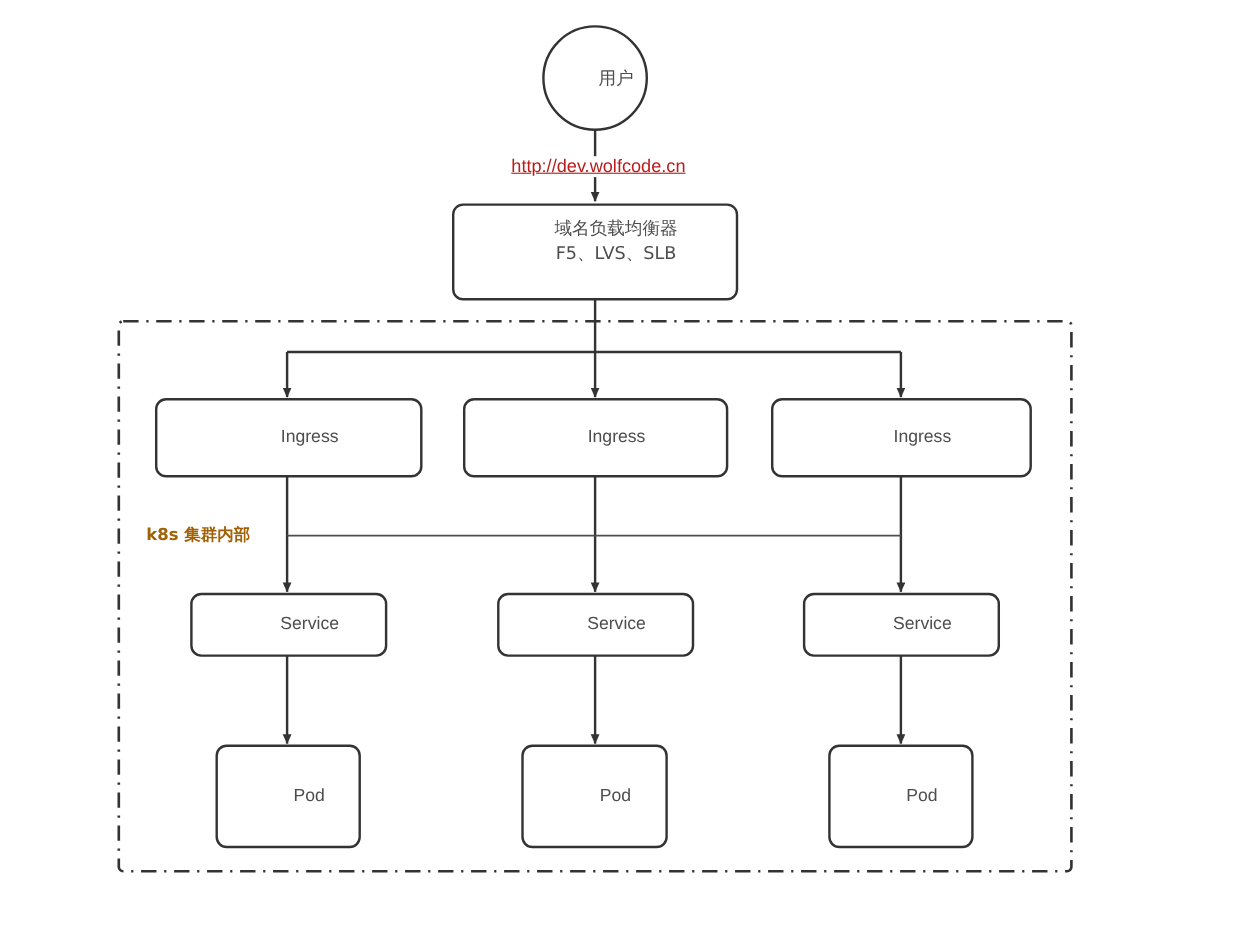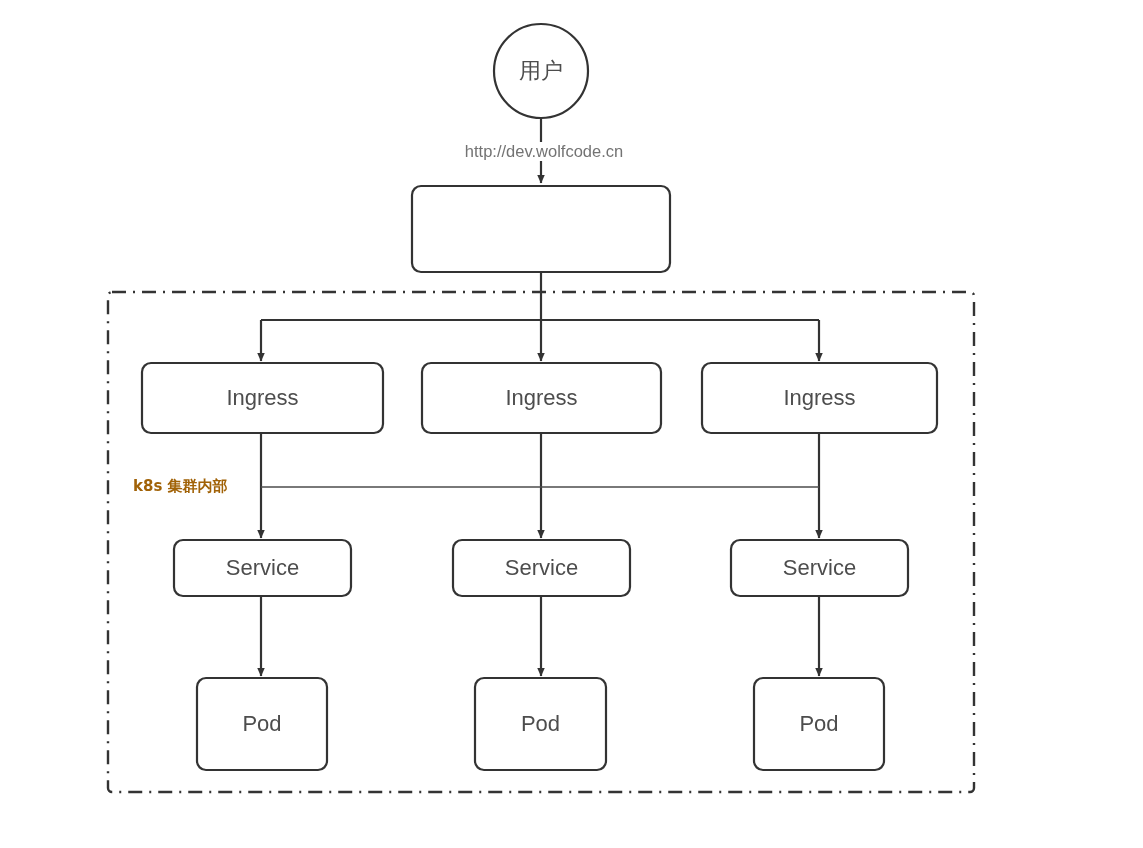--- a/index.html
+++ b/index.html
@@ -24,33 +24,35 @@
     width: 1143px;
     height: 848px;
   }
   .node-label {
     position: absolute;
     display: flex;
     align-items: center;
     justify-content: center;
     text-align: left;
     color: #4d4d4d;
-    font-size: 22px;
+    font-size: 16px;
     line-height: 1.38;
     pointer-events: none;
     white-space: pre-line;
+    padding-left: 19px;
   }
   .edge-label {
     position: absolute;
-    color: #737373;
+    color: #b91c1c;
     font-size: 16.5px;
     text-align: center;
     background: #ffffff;
     padding: 0 3px;
     white-space: nowrap;
+    text-decoration: underline;
   }
   .zone-label {
     position: absolute;
     color: #a16207;
     font-size: 15px;
     font-weight: bold;
     white-space: nowrap;
     background: #ffffff;
     padding: 0 2px;
   }
@@ -105,20 +107,24 @@
 
     <rect x="197" y="678" width="130" height="92" rx="9" ry="9" fill="#ffffff" stroke="#333333" stroke-width="2.2"></rect>
     <rect x="475" y="678" width="131" height="92" rx="9" ry="9" fill="#ffffff" stroke="#333333" stroke-width="2.2"></rect>
     <rect x="754" y="678" width="130" height="92" rx="9" ry="9" fill="#ffffff" stroke="#333333" stroke-width="2.2"></rect>
   </svg>
 
   <div class="node-label cjk" style="left:494px; top:48px; width:94px; height:46px;">用户</div>
 
   <div class="edge-label" style="left:441px; top:142px; width:200px;">http://dev.wolfcode.cn</div>
 
+  <div class="node-label" style="left:412px; top:195px; width:258px; height:48px; flex-direction:column;">
+    <span class="cjk">域名负载均衡器</span>
+    <span class="cjk">F5、LVS、SLB</span>
+  </div>
 
   <div class="zone-label cjk" style="left:131px; top:477px;">k8s 集群内部</div>
 
   <div class="node-label" style="left:142px; top:363px; width:241px; height:70px;">Ingress</div>
   <div class="node-label" style="left:422px; top:363px; width:239px; height:70px;">Ingress</div>
   <div class="node-label" style="left:702px; top:363px; width:235px; height:70px;">Ingress</div>
 
   <div class="node-label" style="left:174px; top:540px; width:177px; height:56px;">Service</div>
   <div class="node-label" style="left:453px; top:540px; width:177px; height:56px;">Service</div>
   <div class="node-label" style="left:731px; top:540px; width:177px; height:56px;">Service</div>

